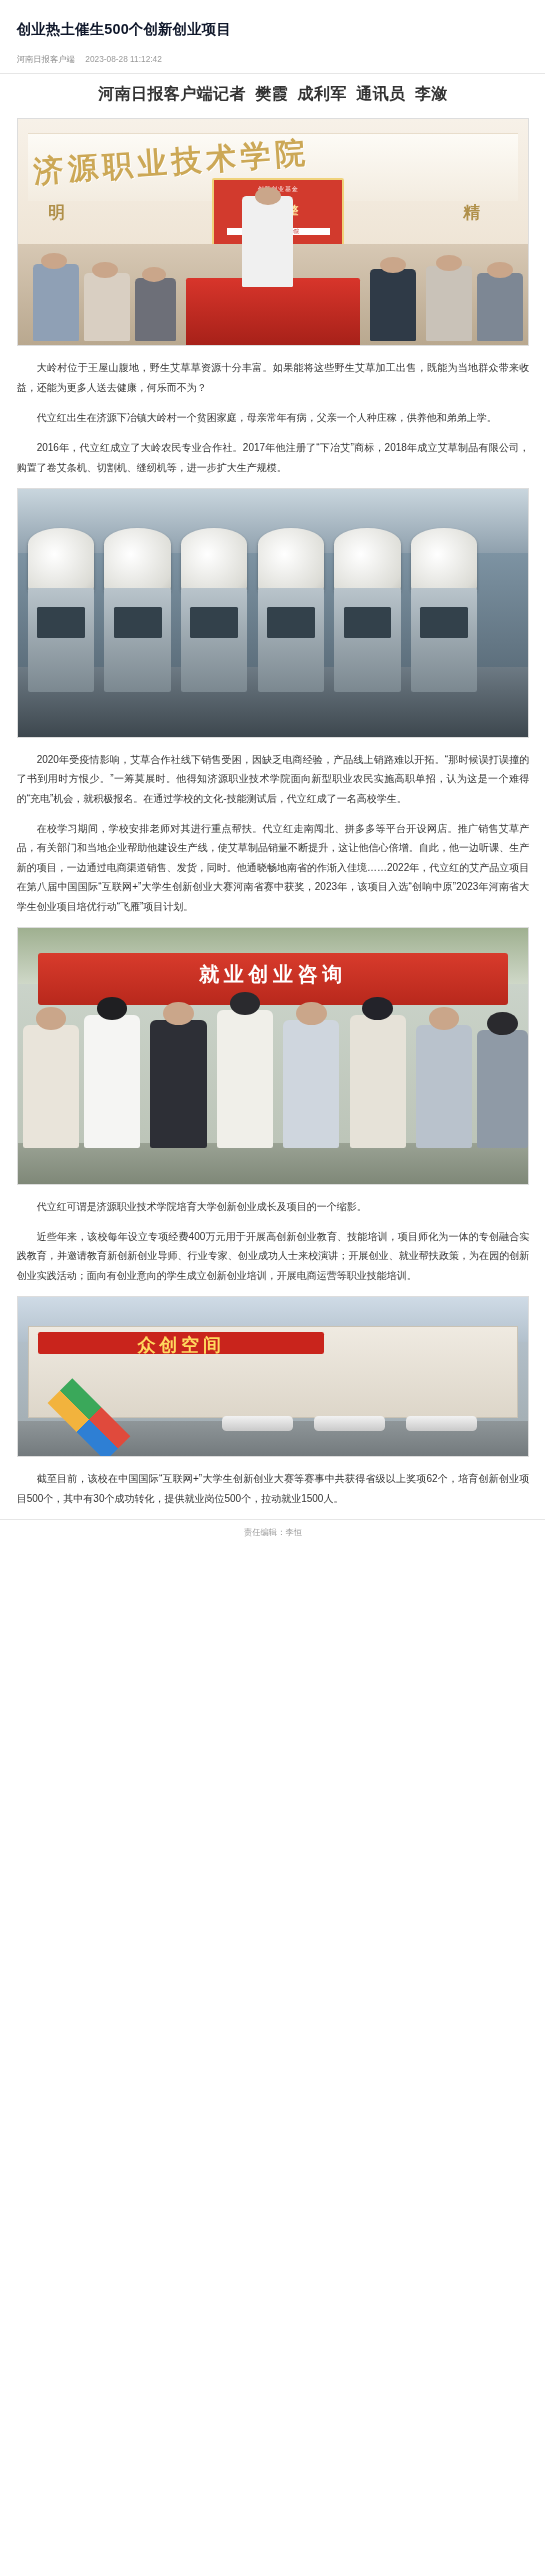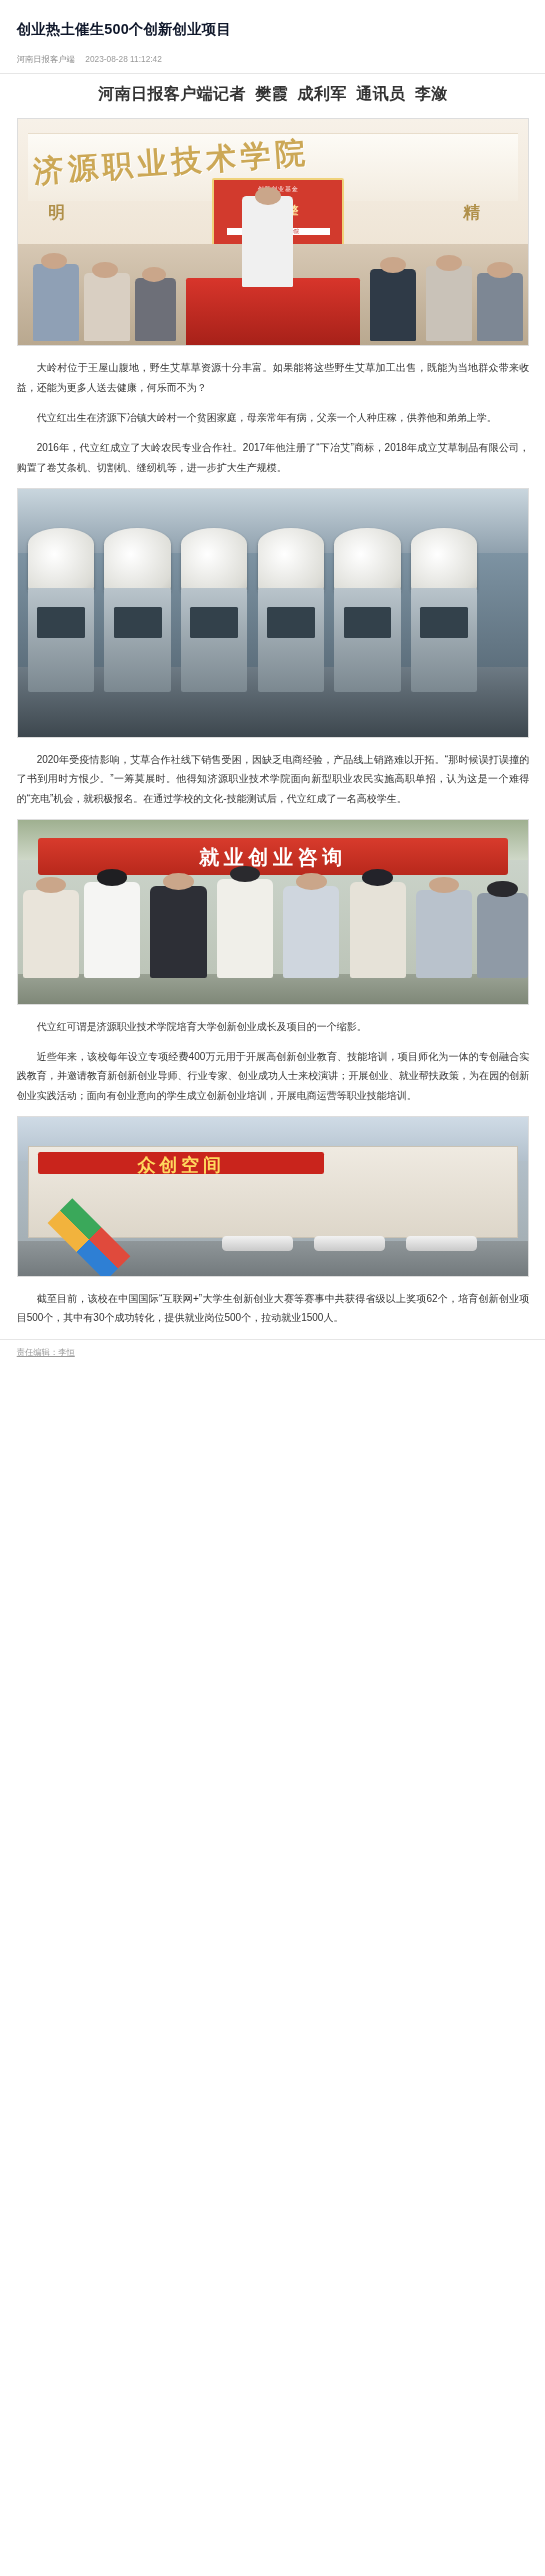--- a/index.html
+++ b/index.html
@@ -63,24 +63,23 @@
     width: 100%;
     display: block;
     position: relative;
     overflow: hidden;
     border: 0.8px solid #ddd;
   }
   .footer {
     border-top: 0.8px solid #e6e6e6;
     margin-top: 0;
     padding: 7.6px 16.7px 12px 16.7px;
-    text-align: left;
+    text-align: center;
     font-size: 8.3px;
     color: #999;
-    text-decoration: underline;
   }
 
   
   .ph1 { height: 228px; background: linear-gradient(#f3ece3, #efe6da); }
   .ph1 .wall {
     position: absolute; left: 0; top: 0; width: 100%; height: 55%;
     background: linear-gradient(180deg,#f7f1e8 0%, #efe5d6 100%);
   }
   .ph1 .bannerstrip {
     position: absolute; left: 2%; top: 6%; width: 96%; height: 30%;
@@ -143,21 +142,21 @@
     position: absolute; bottom: 18%; width: 13%; height: 42%;
     background: linear-gradient(180deg,#b9c4cb,#7b8890);
     border-radius: 2.3px;
   }
   .ph2 .mach:after {
     content:""; position:absolute; left:14%; top:18%; width:72%; height:30%;
     background:#33414b; border-radius:1.5px;
   }
 
   
-  .ph3 { height: 186px; background: linear-gradient(180deg,#cfd8cf,#b9c1b4); }
+  .ph3 { height: 258px; background: linear-gradient(180deg,#cfd8cf,#b9c1b4); }
   .ph3 .sky { position:absolute; left:0; top:0; width:100%; height:22%;
     background: linear-gradient(180deg,#9fb090,#cfd8c8); }
   .ph3 .tent {
     position:absolute; top:10%; left:4%; width:92%; height:20%;
     background: linear-gradient(180deg,#d83b2c,#b8281c);
     border-radius: 3px;
   }
   .ph3 .tentlabel {
     position:absolute; top:13%; left:12%; width:76%; text-align:center;
     color:#fff; font-size:20px; font-weight:bold; letter-spacing:4.6px;
@@ -271,20 +270,21 @@
       <div class="mach" style="left:2%;"></div>
       <div class="mach" style="left:17%;"></div>
       <div class="mach" style="left:32%;"></div>
       <div class="mach" style="left:47%;"></div>
       <div class="mach" style="left:62%;"></div>
       <div class="mach" style="left:77%;"></div>
     </div>
   </div>
 
   <p class="body">2020年受疫情影响，艾草合作社线下销售受困，因缺乏电商经验，产品线上销路难以开拓。“那时候误打误撞的了书到用时方恨少。”一筹莫展时。他得知济源职业技术学院面向新型职业农民实施高职单招，认为这是一个难得的“充电”机会，就积极报名。在通过学校的文化-技能测试后，代立红成了一名高校学生。</p>
+  <p class="body">在校学习期间，学校安排老师对其进行重点帮扶。代立红走南闯北、拼多多等平台开设网店。推广销售艾草产品，有关部门和当地企业帮助他建设生产线，使艾草制品销量不断提升，这让他信心倍增。自此，他一边听课、生产新的项目，一边通过电商渠道销售、发货，同时。他通晓畅地南省的作渐入佳境……2022年，代立红的艾产品立项目在第八届中国国际“互联网+”大学生创新创业大赛河南省赛中获奖，2023年，该项目入选“创响中原”2023年河南省大学生创业项目培优行动“飞雁”项目计划。</p>
 
   <div class="figure">
     <div class="photo ph3">
       <div class="sky"></div>
       <div class="tent"></div>
       <div class="tentlabel">就业创业咨询</div>
       <div class="ground"></div>
 
       <div class="per" style="left:1%;width:11%;height:48%;background:#e9e4da;"></div>
       <div class="hd" style="left:3.5%;bottom:60%;width:6%;height:9%;background:#caa68a;"></div>

